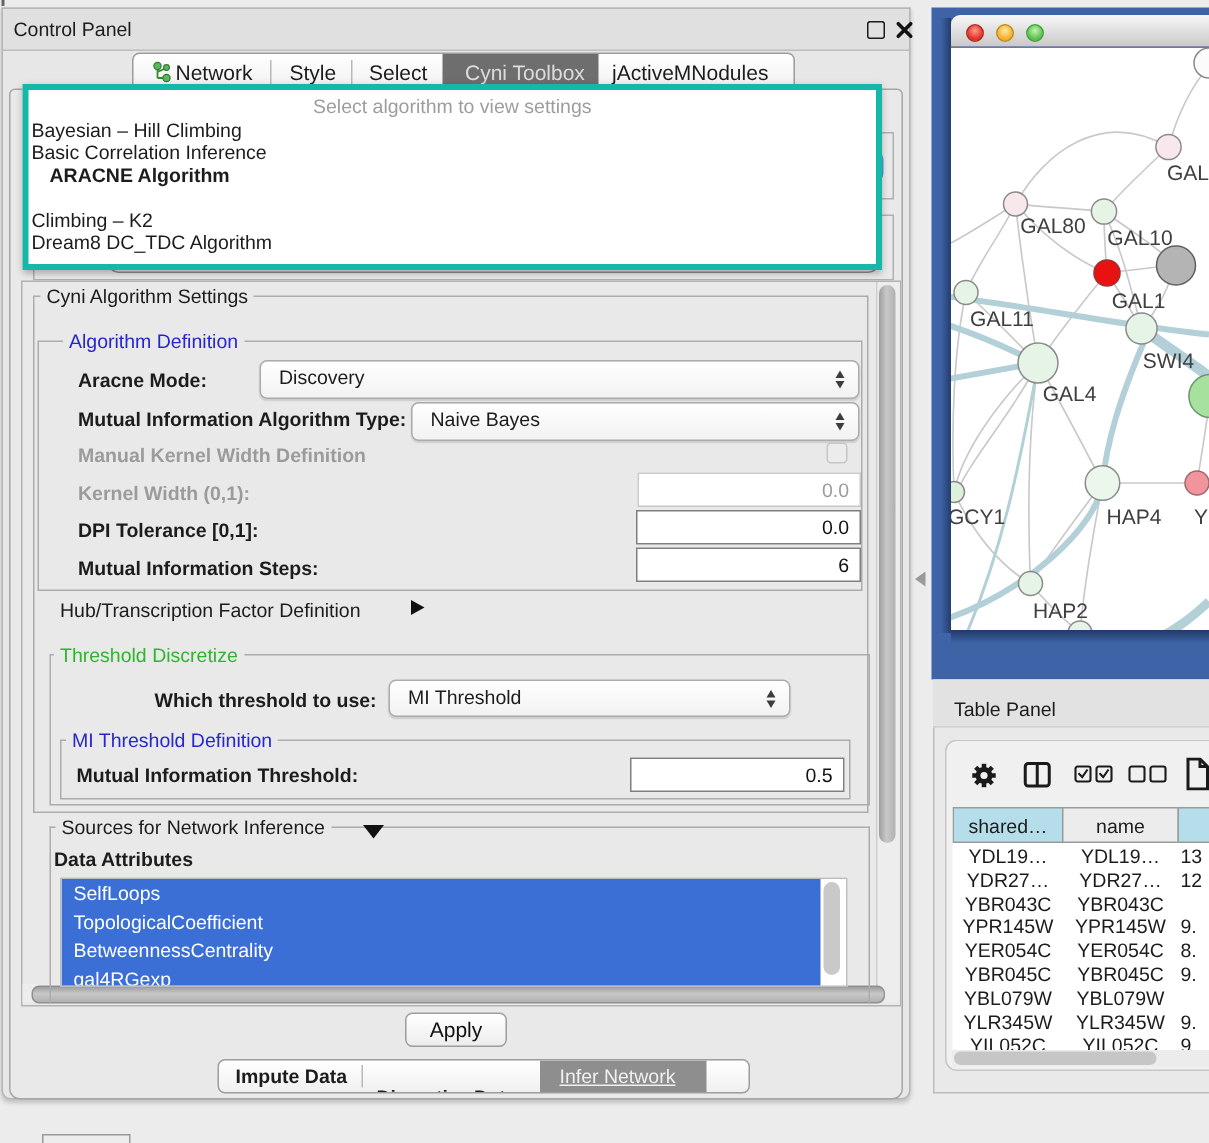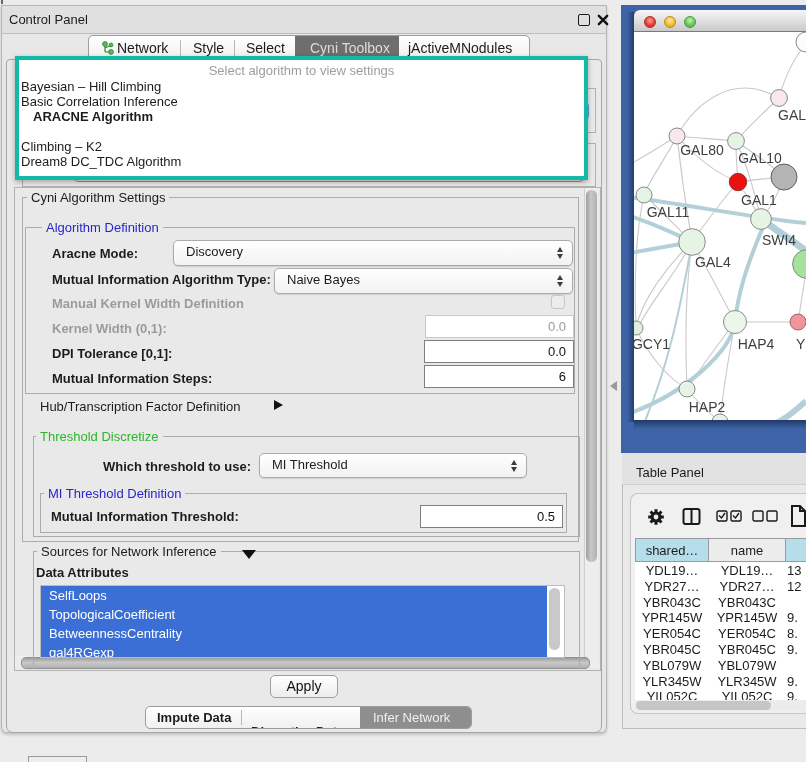--- a/index.html
+++ b/index.html
@@ -113,26 +113,26 @@
   <div style="position:absolute;left:0;top:0;width:506px;height:100px;background:#3b6fd6;"></div>
   <div style="position:absolute;left:8px;top:2px;font-size:13px;color:#fff;">SelfLoops</div>
   <div style="position:absolute;left:8px;top:21px;font-size:13px;color:#fff;">TopologicalCoefficient</div>
   <div style="position:absolute;left:8px;top:40px;font-size:13px;color:#fff;">BetweennessCentrality</div>
   <div style="position:absolute;left:8px;top:59px;font-size:13px;color:#fff;">gal4RGexp</div>
   <div style="position:absolute;left:508px;top:2px;width:11px;height:62px;background:#c9c9c9;border-radius:6px;"></div>
 </div>
 
 <div class="abs" style="left:270px;top:675px;width:66px;height:21px;background:linear-gradient(#ffffff,#ededed);border:1px solid #9e9e9e;border-radius:5px;text-align:center;font-size:14px;color:#111;line-height:21px;">Apply</div>
 
-<div class="abs" style="left:145px;top:706px;width:325px;height:21px;background:linear-gradient(#ffffff,#f0f0f0);border:1px solid #9d9d9d;border-radius:5px;overflow:hidden;">
+<div class="abs" style="left:145px;top:706px;width:325px;height:21px;background:linear-gradient(#ffffff,#f0f0f0);border:1px solid #9d9d9d;border-radius:5px;overflow:hidden;padding-left:28px;">
   <div style="position:absolute;left:214px;top:0;width:111px;height:21px;background:#8e8e8e;"></div>
   <div style="position:absolute;left:95px;top:3px;width:1px;height:15px;background:#b8b8b8;"></div>
   <div class="r13" style="position:absolute;left:11px;top:3px;font-weight:bold;">Impute Data</div>
   <div class="r13" style="position:absolute;left:105px;top:17px;font-weight:bold;text-decoration:underline;">Discretize Data</div>
-  <div style="position:absolute;left:227px;top:3px;font-size:13px;color:#f0f0f0;">Infer Network</div>
+  <div style="position:absolute;left:227px;top:3px;font-size:13px;color:#f0f0f0;text-decoration:underline;">Infer Network</div>
 </div>
 
 <div class="abs" style="left:15px;top:56px;width:565px;height:116px;background:#ffffff;border:4px solid #14b8a6;box-shadow:0 2px 5px rgba(0,0,0,0.3);">
   <div style="position:absolute;left:0;top:3px;width:100%;text-align:center;font-size:13px;color:#9d9d9d;">Select algorithm to view settings</div>
   <div class="r13" style="position:absolute;left:2px;top:19px;">Bayesian – Hill Climbing</div>
   <div class="r13" style="position:absolute;left:2px;top:34px;">Basic Correlation Inference</div>
   <div class="b13" style="position:absolute;left:14px;top:49px;">ARACNE Algorithm</div>
   <div class="r13" style="position:absolute;left:2px;top:79px;">Climbing – K2</div>
   <div class="r13" style="position:absolute;left:2px;top:94px;">Dream8 DC_TDC Algorithm</div>
 </div>

